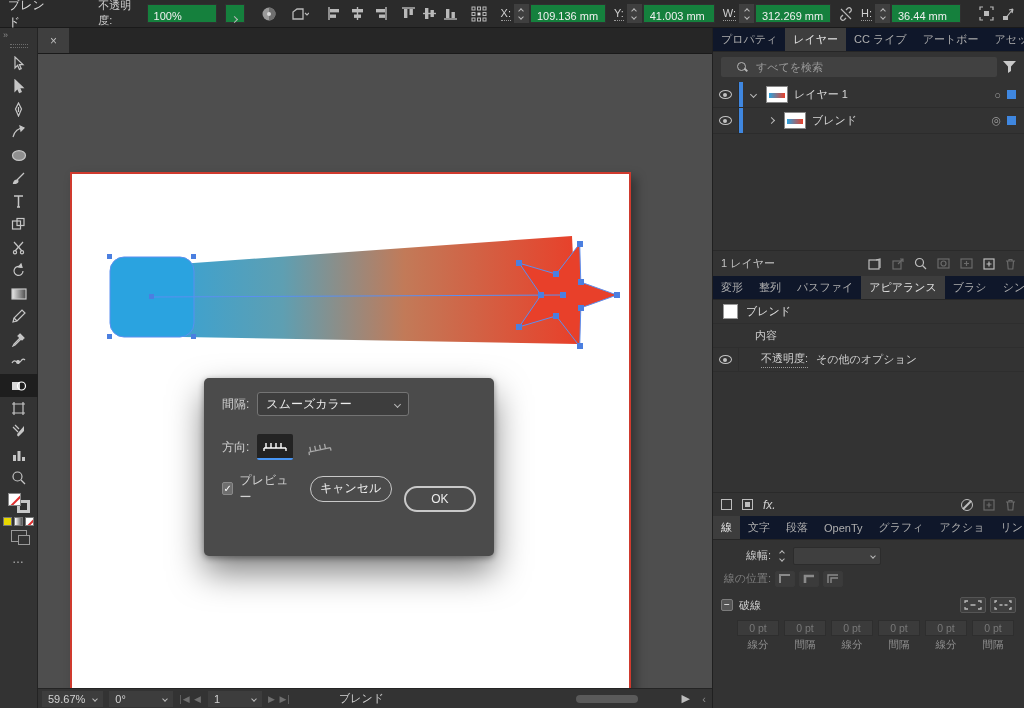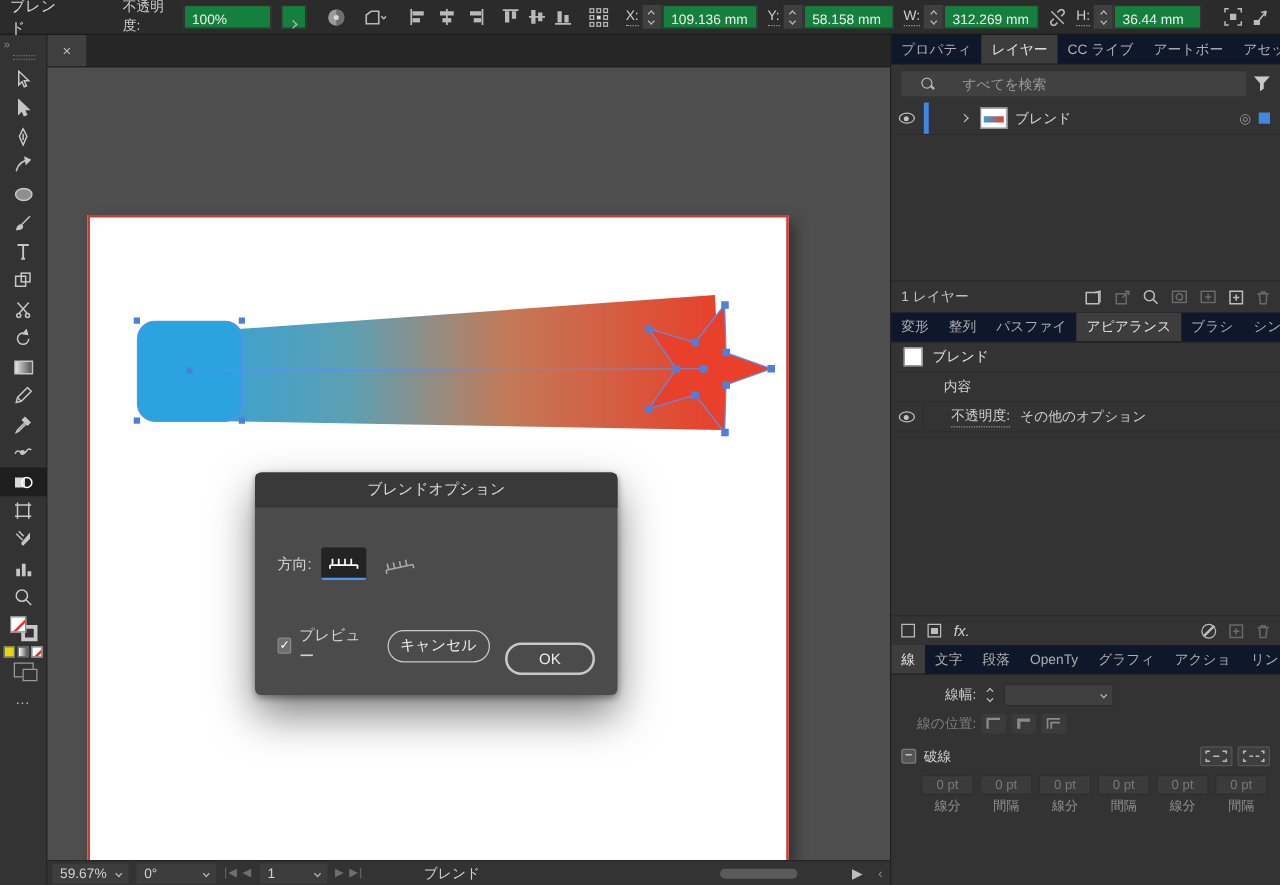--- a/index.html
+++ b/index.html
@@ -98,21 +98,21 @@
 
   
   .rightcol { width:312px; background:#333333; border-left:1px solid #202020; display:flex;
     flex-direction:column; flex:0 0 312px; }
   .ptabs { height:24px; background:#0f172a; display:flex; align-items:stretch; flex:0 0 24px;
     border-bottom:1px solid #262626; overflow:hidden; }
   .ptab { display:flex; align-items:center; padding:0 8px; color:#aeaeae; white-space:nowrap; font-size:11px; }
   .ptab.active { background:#3d3d3d; color:#e4e4e4; }
   .searchrow { height:30px; display:flex; align-items:center; gap:6px; padding:0 8px; flex:0 0 30px; }
   .searchbox { flex:1; background:#414141; height:20px; border-radius:2px; display:flex; align-items:center;
-    gap:22px; padding:0 16px; color:#9b9b9b; }
+    gap:8px; padding:0 16px; color:#9b9b9b; }
   .mag { position:relative; width:11px; height:11px; }
   .mag:before { content:""; position:absolute; left:0; top:0; width:7px; height:7px; border:1.4px solid #b5b5b5; border-radius:50%; }
   .mag:after { content:""; position:absolute; left:7px; top:7px; width:4px; height:1.6px; background:#b5b5b5; transform:rotate(45deg); }
   .layerrow { height:26px; display:flex; align-items:center; border-bottom:1px solid #2c2c2c; flex:0 0 26px; }
   .eyecol { width:26px; display:flex; align-items:center; justify-content:center; border-right:1px solid #2c2c2c; align-self:stretch; }
   .eye { position:relative; width:13px; height:9px; border:1.3px solid #c2c2c2; border-radius:50%; }
   .eye:after { content:""; position:absolute; left:3.2px; top:1.6px; width:4px; height:4px; background:#c2c2c2; border-radius:50%; }
   .selbar { width:4px; align-self:stretch; background:#3f87e0; margin-right:4px; }
   .thumb { width:22px; height:17px; background:#fff; border:1px solid #888; margin:0 6px; position:relative; overflow:hidden; }
   .thumb:after { content:""; position:absolute; left:2px; top:6px; right:2px; height:5px;
@@ -133,21 +133,21 @@
   .app-indent { margin-left:42px; color:#cfcfcf; }
   .appeye { width:26px; align-self:stretch; display:flex; align-items:center; justify-content:center;
     border-right:1px solid #2e2e2e; }
   .fx { font-style:italic; color:#cfcfcf; font-size:12px; }
   .sq-outline { width:11px; height:11px; border:1.5px solid #bdbdbd; }
   .sq-filled { width:11px; height:11px; border:1.5px solid #bdbdbd; background:#bdbdbd; background-clip:content-box; padding:2px; }
   .no-entry { width:12px; height:12px; border:1.6px solid #bdbdbd; border-radius:50%; position:relative; }
   .no-entry:after { content:""; position:absolute; left:-1px; top:4.4px; width:12px; height:1.6px; background:#bdbdbd; transform:rotate(-45deg); }
 
   .strokepanel { flex:0 0 168px; padding:4px 0 0; position:relative; }
-  .strow { display:flex; align-items:center; height:23px; padding-left:10px; gap:4px; }
+  .strow { display:flex; align-items:center; height:23px; padding-left:0; gap:4px; }
   .stlabel { width:58px; text-align:right; color:#c9c9c9; }
   .stlabel.dim, .dim-txt { color:#7e7e7e; }
   .stspin { display:flex; flex-direction:column; gap:2px; align-items:center; width:14px; }
   .stselect { background:#3f3f3f; border:1px solid #2c2c2c; width:88px; height:18px; border-radius:2px;
     display:flex; align-items:center; justify-content:flex-end; padding:0 5px; }
   .stbtn { width:20px; height:16px; background:#4a4a4a; border:1px solid #3a3a3a; border-radius:2px;
     display:flex; align-items:center; justify-content:center; }
   .stbtn.dim { background:#3b3b3b; }
   .stbtn svg { display:block; }
   .ratio-field { width:56px; height:16px; background:#3a3a3a; border:1px solid #2e2e2e; margin-left:4px; }
@@ -262,21 +262,21 @@
       </span>
     </span>
     <span class="tb-group">
       <span class="dotted">Y:</span>
       <span style="display:flex">
         <span class="tb-spin">
             <span class="chev up small"></span>
             <span class="chev down small"></span>
           </span>
         <span class="tb-field" style="min-width:72px">
-            <span>58.158 mm</span>
+            <span>41.003 mm</span>
           </span>
       </span>
     </span>
     <span class="tb-group">
       <span class="dotted">W:</span>
       <span style="display:flex">
         <span class="tb-spin">
             <span class="chev up small"></span>
             <span class="chev down small"></span>
           </span>
@@ -499,22 +499,28 @@
               <rect x="444" y="86" width="6" height="6"></rect>
                 <rect x="481" y="97" width="6" height="6"></rect>
               <rect x="505" y="67" width="6" height="6"></rect>
                 <rect x="506" y="105" width="6" height="6"></rect>
               <rect x="488" y="118" width="6" height="6"></rect>
             </g>
           </svg>
         </div>
 
         <div class="dialog">
-          <div class="dlg-title">ブレンドオプション</div>
           <div class="dlg-body">
+            <div class="dlg-row">
+              <span class="dlg-label">間隔:</span>
+              <span class="dlg-select">
+                <span>スムーズカラー</span>
+                  <span class="chev down"></span>
+              </span>
+            </div>
             <div class="dlg-row dir-row">
               <span class="dlg-label">方向:</span>
               <span class="dir-btn selected">
                 <span class="zig">
                     <svg width="26" height="14" viewBox="0 0 26 14">
                       <path d="M2 9h22M4 9V4M9 9V4M14 9V4M19 9V4M24 9v3M2 9v3" stroke="#fff" stroke-width="1.4" fill="none"></path>
                     </svg>
                   </span>
               </span>
               <span class="dir-btn">
@@ -577,20 +583,33 @@
           <svg width="13" height="12" viewBox="0 0 13 12">
               <path d="M0 0h13L8 5.5V10l-3 2V5.5z" fill="#c9c9c9"></path>
             </svg>
         </span>
       </div>
       <div class="layerrow">
         <span class="eyecol">
             <span class="eye"></span>
           </span>
         <span class="selbar"></span>
+        <span class="chev down" style="margin:0 4px"></span>
+        <span class="thumb"></span>
+        <span class="layername">レイヤー 1</span>
+        <span class="layer-right">
+          <span>○</span>
+          <span class="selsq"></span>
+        </span>
+      </div>
+      <div class="layerrow">
+        <span class="eyecol">
+            <span class="eye"></span>
+          </span>
+        <span class="selbar"></span>
         <span class="chev right" style="margin:0 4px 0 22px"></span>
         <span class="thumb"></span>
         <span class="layername">ブレンド</span>
         <span class="layer-right">
           <span>◎</span>
           <span class="selsq"></span>
         </span>
       </div>
       <div class="flexspacer" style="flex:0 1 116px"></div>
       <div class="panelfoot">

